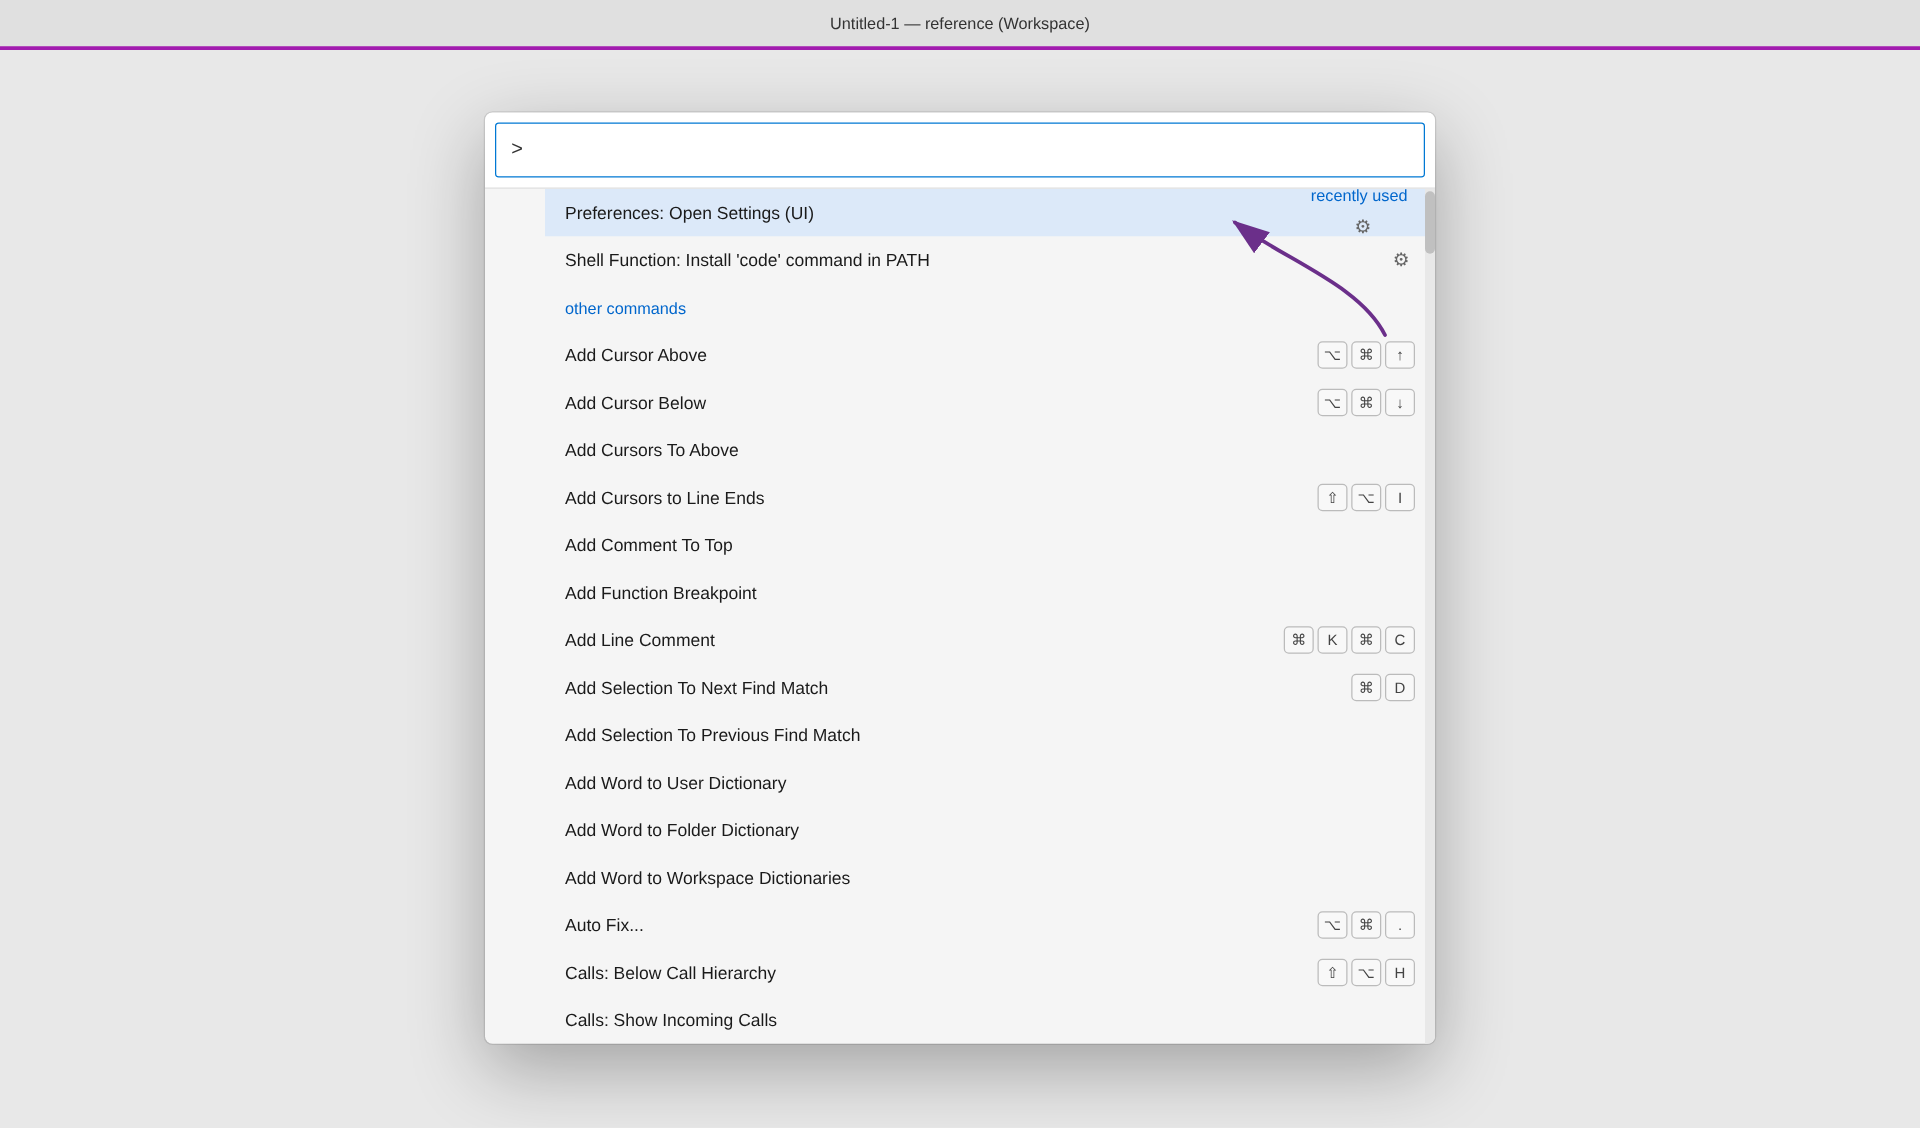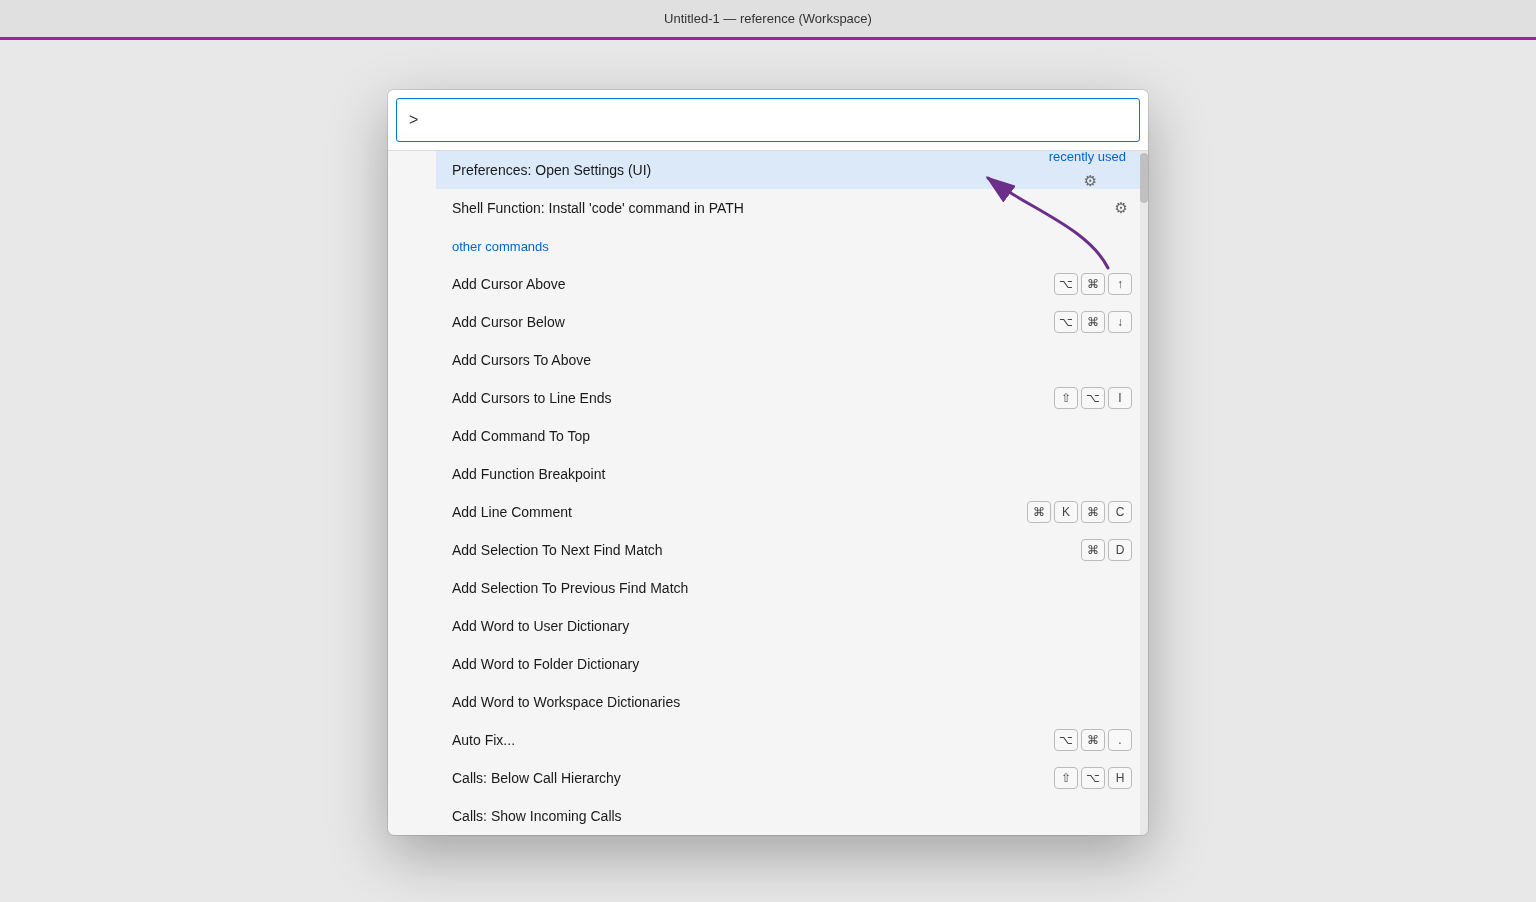--- a/index.html
+++ b/index.html
@@ -212,21 +212,21 @@
           <div class="command-right">
             <div class="kbd-group">
               <span class="kbd">⇧</span>
               <span class="kbd">⌥</span>
               <span class="kbd">I</span>
             </div>
           </div>
         </div>
 
         <div class="command-item">
-          <span class="command-label">Add Command To Top</span>
+          <span class="command-label">Add Comment To Top</span>
           <div class="command-right"></div>
         </div>
 
         <div class="command-item">
           <span class="command-label">Add Function Breakpoint</span>
           <div class="command-right"></div>
         </div>
 
         <div class="command-item">
           <span class="command-label">Add Line Comment</span>

